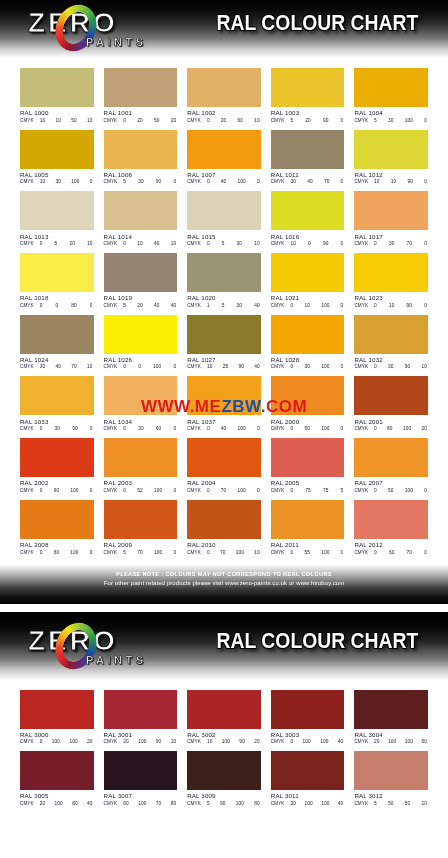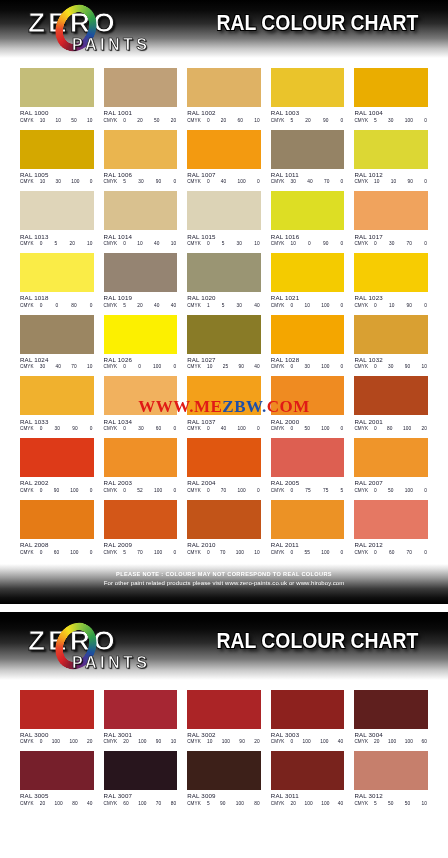--- a/index.html
+++ b/index.html
@@ -38,22 +38,22 @@
     font-family: "Liberation Sans", sans-serif;
     font-size: 28px;
     font-weight: bold;
     letter-spacing: 3px;
     color: #ffffff;
     -webkit-text-stroke: 1px #111;
     text-shadow: 2px 2px 2px rgba(0,0,0,.8);
   }
   .logo-paints {
     position: absolute;
-    left: 44px; top: 32px;
-    font-size: 16px;
+    left: 58px; top: 32px;
+    font-size: 11px;
     font-weight: bold;
     letter-spacing: 3.5px;
     color: #ffffff;
     -webkit-text-stroke: .6px #111;
     text-shadow: 1px 1px 1px rgba(0,0,0,.8);
   }
   .logo-ring {
     position: absolute;
     left: 28px; top: 0px;
     width: 40px; height: 48px;
@@ -150,21 +150,21 @@
     letter-spacing: 2px;
     line-height: 28px;
     opacity: .72;
     background: linear-gradient(90deg,#2f6fb5 0 48%, #d93b2a 48% 100%);
     -webkit-background-clip: text;
             background-clip: text;
     color: transparent;
     -webkit-text-stroke: .4px rgba(255,255,255,.25);
   }
   .wm-url {
-    font-family: Liberation Serif, serif;
+    font-family: Liberation Sans, sans-serif;
     font-size: 17px;
     font-weight: bold;
     letter-spacing: .5px;
     line-height: 19px;
     margin-top: -1px;
   }
   .wm-url .r { color: #e01b16; }
   .wm-url .b { color: #1f4fa8; }
 
   

